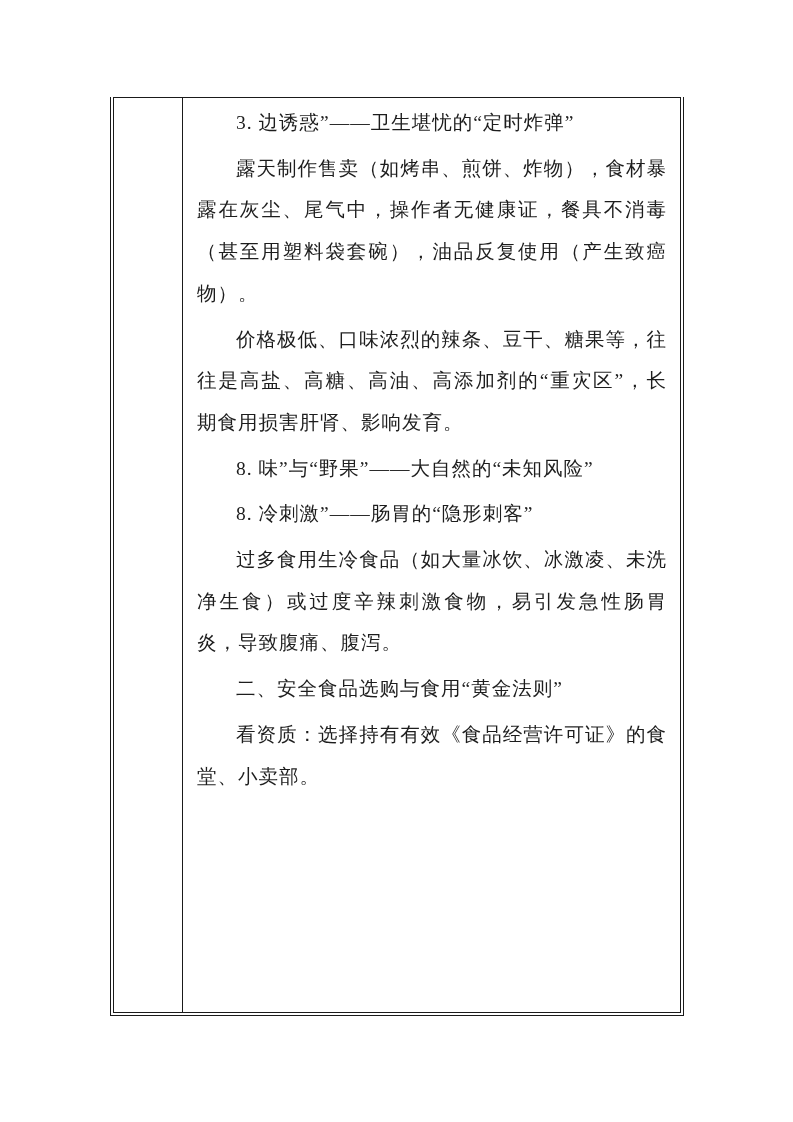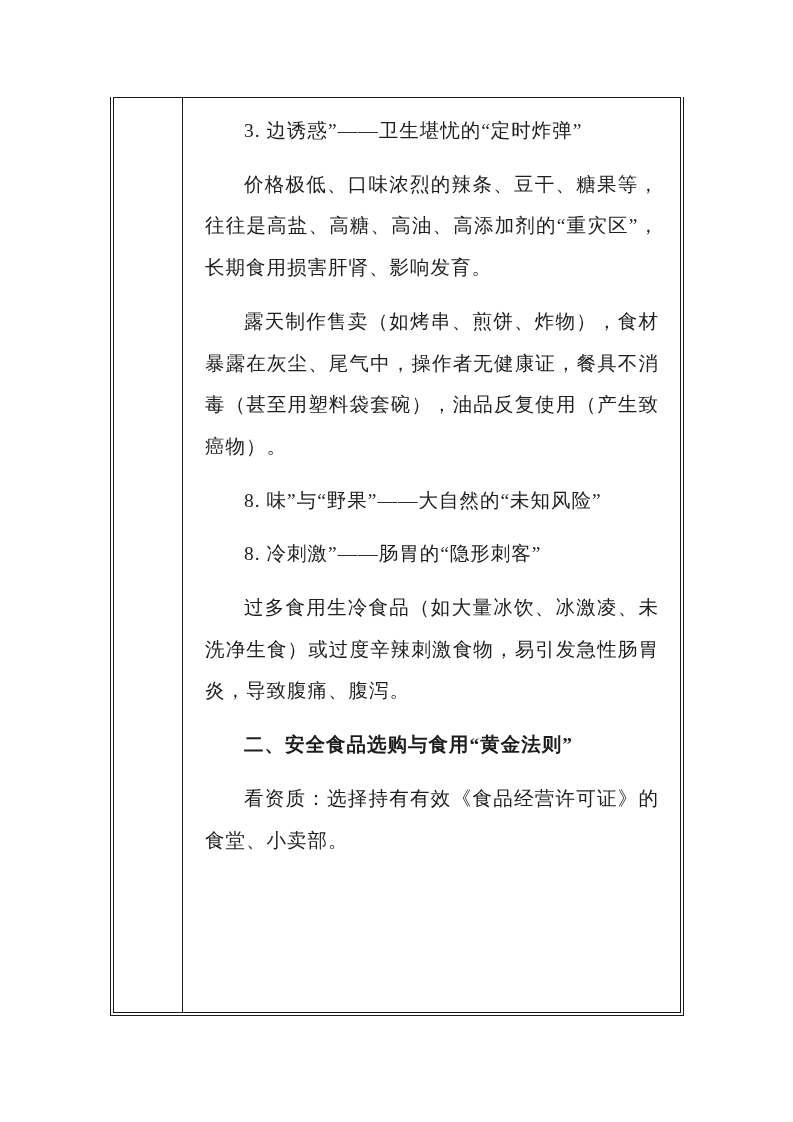--- a/index.html
+++ b/index.html
@@ -41,44 +41,44 @@
     border-right: 1px solid #1a1a1a;
     flex: none;
   }
   .cell-right {
     flex: 1;
     box-sizing: border-box;
     padding: 0 9px 0 10px;
     overflow: hidden;
   }
   .cell-right p {
-    margin: 12px;
+    margin: 4px;
     font-size: 19.5px;
     line-height: 41.7px;
     letter-spacing: 1px;
     color: #1d1d1d;
     text-indent: 2em;
     text-align: justify;
   }
   .cell-right p.bold {
-    font-weight: bold;
+    font-weight: normal;
   }
 </style>
 </head>
 <body>
 
 <div class="page">
   <div class="table-outer">
     <div class="table-inner">
       <div class="cell-left"></div>
       <div class="cell-right">
         <div id="paragraphs">
             <p>3. 边诱惑”——卫生堪忧的“定时炸弹”</p>
+            <p>露天制作售卖（如烤串、煎饼、炸物），食材暴露在灰尘、尾气中，操作者无健康证，餐具不消毒（甚至用塑料袋套碗），油品反复使用（产生致癌物）。</p>
             <p>价格极低、口味浓烈的辣条、豆干、糖果等，往往是高盐、高糖、高油、高添加剂的“重灾区”，长期食用损害肝肾、影响发育。</p>
-            <p>露天制作售卖（如烤串、煎饼、炸物），食材暴露在灰尘、尾气中，操作者无健康证，餐具不消毒（甚至用塑料袋套碗），油品反复使用（产生致癌物）。</p>
             <p>8. 味”与“野果”——大自然的“未知风险”</p>
             <p>8. 冷刺激”——肠胃的“隐形刺客”</p>
             <p>过多食用生冷食品（如大量冰饮、冰激凌、未洗净生食）或过度辛辣刺激食物，易引发急性肠胃炎，导致腹痛、腹泻。</p>
             <p class="bold">二、安全食品选购与食用“黄金法则”</p>
             <p>看资质：选择持有有效《食品经营许可证》的食堂、小卖部。</p>
           </div>
       </div>
     </div>
   </div>
 </div>

